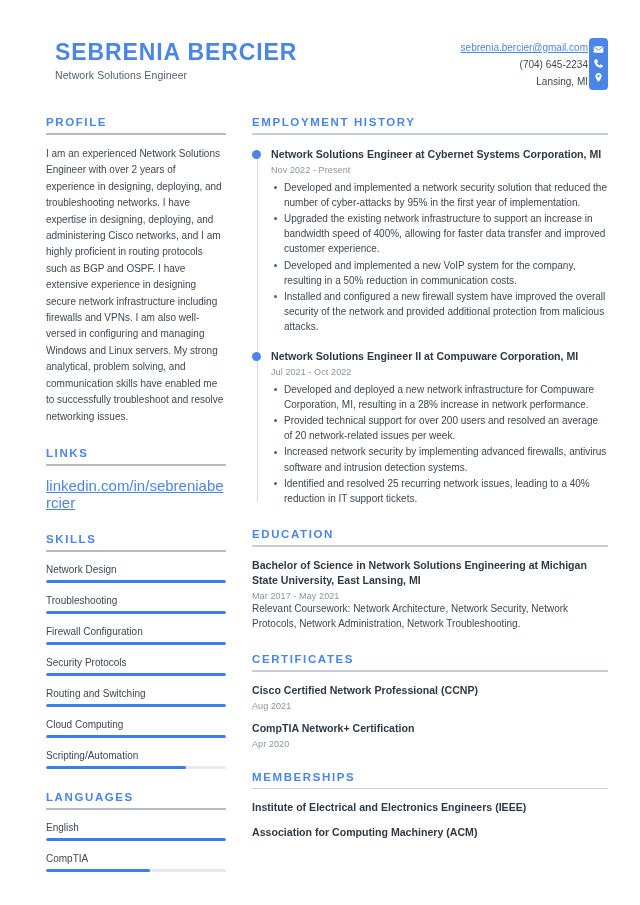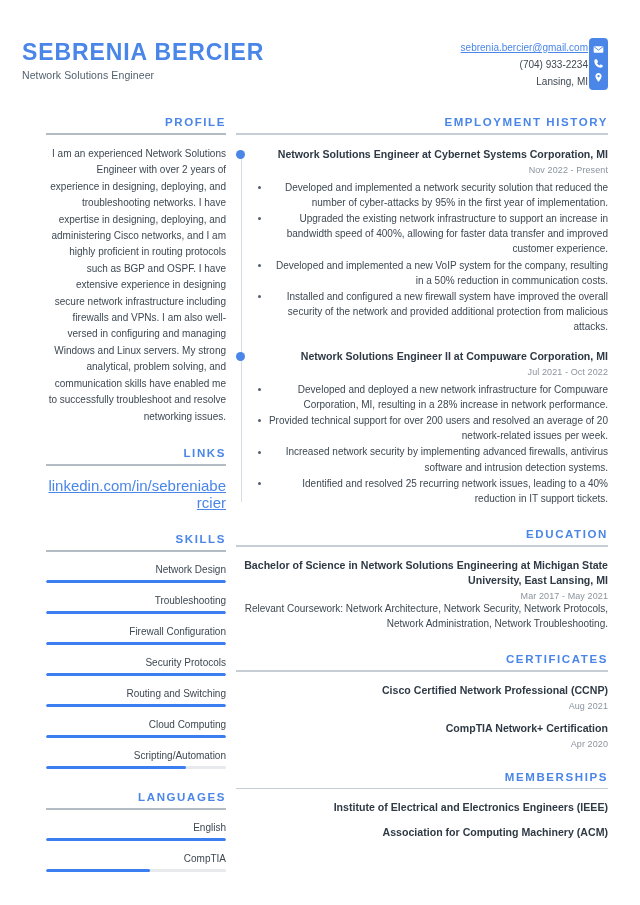--- a/index.html
+++ b/index.html
@@ -6,40 +6,40 @@
   html, body {
     width: 640px; height: 905px;
     background: #ffffff;
     font-family: "Liberation Sans", sans-serif;
     color: #3d4852;
     -webkit-font-smoothing: antialiased;
   }
   .page { position: relative; width: 640px; height: 905px; background:#fff; overflow: hidden; }
 
   
-  .header { position: relative; padding: 38px 32px 0 22px; display: flex; justify-content: space-between; align-items: flex-start; }
+  .header { position: relative; padding: 38px 32px 0 22px; display: flex; justify-content: space-between; align-items: flex-start; margin-left: 33px; }
   .identity { padding-top: 2px; }
   .full-name {
     font-size: 23px; font-weight: bold; letter-spacing: 0.9px;
     color: #4a86e8; line-height: 1.1; white-space: nowrap;
   }
   .job-title { font-size: 10.5px; color: #53616e; margin-top: 4px; letter-spacing: .1px; }
 
   .contact-wrap { display: flex; align-items: stretch; gap: 1px; }
   .contact-lines { text-align: right; font-size: 10px; line-height: 17px; color: #3d4852; padding-top: 1px; }
   .contact-lines a { color: #4a86e8; text-decoration: underline; }
   .contact-rail {
     width: 19px; background: #4a86e8; border-radius: 4px;
     display: flex; flex-direction: column; align-items: center;
     justify-content: space-around; padding: 4px 0 5px;
   }
   .contact-rail svg { display: block; }
 
   
-  .columns { display: flex; padding: 26px 32px 0 46px; gap: 10px; align-items: flex-start; text-align: right; }
+  .columns { display: flex; padding: 26px 32px 0 46px; gap: 26px; align-items: flex-start; }
   .col-left { width: 180px; flex: 0 0 180px; }
   .col-right { flex: 1 1 auto; min-width: 0; }
 
   .section { margin-bottom: 22px; }
   .section-title {
     font-size: 11.5px; font-weight: bold; letter-spacing: 1.6px;
     color: #4a86e8; text-transform: uppercase;
   }
   .section-rule { height: 2px; background: #9aa5b1; margin-top: 5px; opacity: .75; }
   .section-rule.thin { background: #b3bcc6; height: 1.6px; }
@@ -92,21 +92,21 @@
     <div class="identity">
       <div class="full-name">SEBRENIA BERCIER</div>
       <div class="job-title">Network Solutions Engineer</div>
     </div>
 
     <div class="contact-wrap">
       <div class="contact-lines">
         <div>
           <a href="#">sebrenia.bercier@gmail.com</a>
         </div>
-        <div>(704) 933-2234</div>
+        <div>(704) 645-2234</div>
         <div>Lansing, MI</div>
       </div>
       <div class="contact-rail">
         <span>
           <svg width="11" height="11" viewBox="0 0 16 16" fill="none">
             <rect x="1" y="3.2" width="14" height="9.6" rx="1.2" fill="#ffffff"></rect>
             <path d="M1.8 4.2 L8 8.9 L14.2 4.2" stroke="#4a86e8" stroke-width="1.3" fill="none" stroke-linecap="round" stroke-linejoin="round"></path>
           </svg>
         </span>
         <span>

